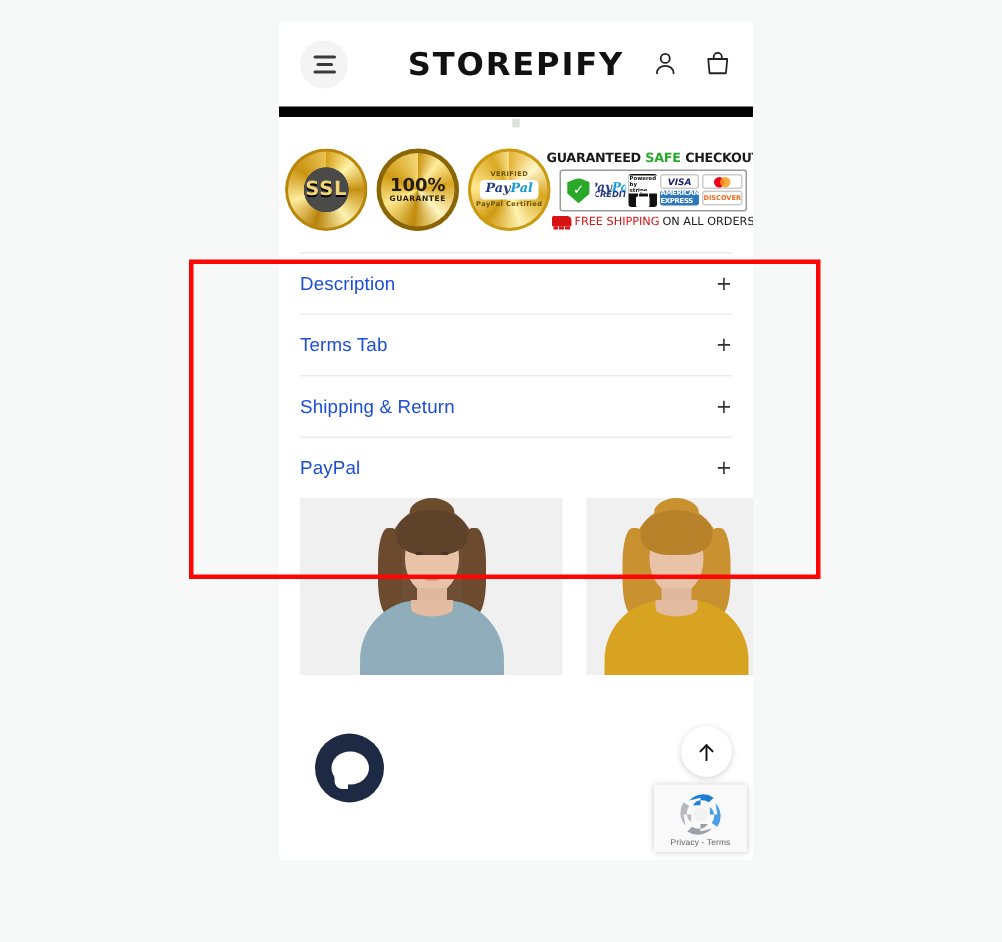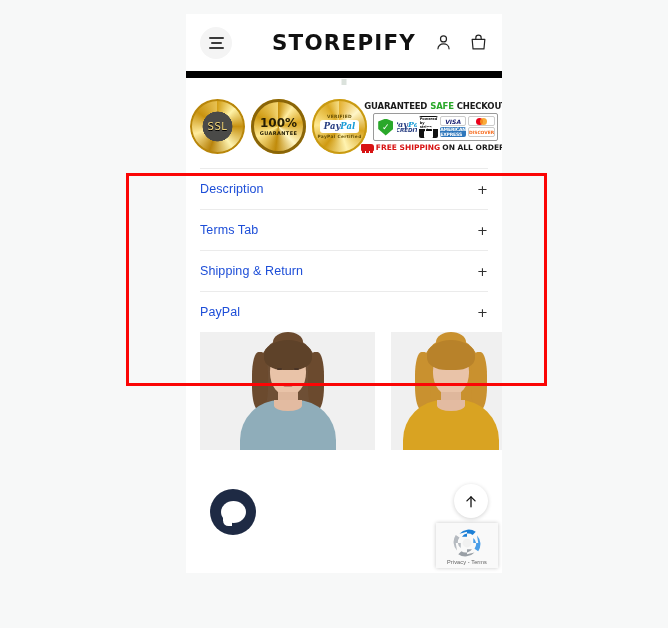--- a/index.html
+++ b/index.html
@@ -125,22 +125,22 @@
     background:
       radial-gradient(circle at 50% 50%, #4a4a48 0 38%, transparent 39%),
       conic-gradient(#d4a017, #fff3a8 12%, #c7910f 25%, #fdf3b0 40%, #b8830c 55%,
                      #ffeb9c 70%, #c9930f 85%, #e8c254 100%);
     box-shadow: inset 0 0 0 2px #b8860b;
   }
   .seal-ssl .seal-txt {
     position: relative;
     z-index: 2;
     font-family: "DejaVu Sans", sans-serif;
-    font-weight: 400;
-    font-size: 10px;
+    font-weight: 700;
+    font-size: 13px;
     color: #f2d477;
     letter-spacing: .5px;
     text-shadow: 0 1px 0 #000;
   }
   .seal-100 {
     background: conic-gradient(#c9930f, #ffeda0 10%, #d9a520 22%, #fff6c4 38%,
                                #c08b0b 52%, #ffe98f 68%, #cf9a12 82%, #f4d774 100%);
     box-shadow: inset 0 0 0 3px #8a6508;
   }
   .seal-100 .seal-txt {
@@ -258,21 +258,21 @@
   .mc::before { background: #eb001b; left: 7px; }
   .mc::after { background: #f79e1b; left: 11px; opacity: .85; }
   .amex { background: #2e77bc; color: #fff; font-size: 4.6px; letter-spacing: -.2px; }
   .disc { background: #fff; border: 1px solid #ccc; color: #f76b1c; font-size: 4.4px; }
   .cb-ship {
     display: flex;
     align-items: center;
     justify-content: center;
     gap: 2px;
     font-family: "DejaVu Sans", sans-serif;
-    font-weight: 700;
+    font-weight: 400;
     font-size: 7.5px;
     color: #1a1a1a;
     white-space: nowrap;
   }
   .cb-ship .free { color: #d81313; }
   .cb-ship .truck {
     width: 13px; height: 7px; background: #d81313;
     border-radius: 1px 3px 1px 1px; position: relative; flex: 0 0 auto;
   }
   .cb-ship .truck::after {

